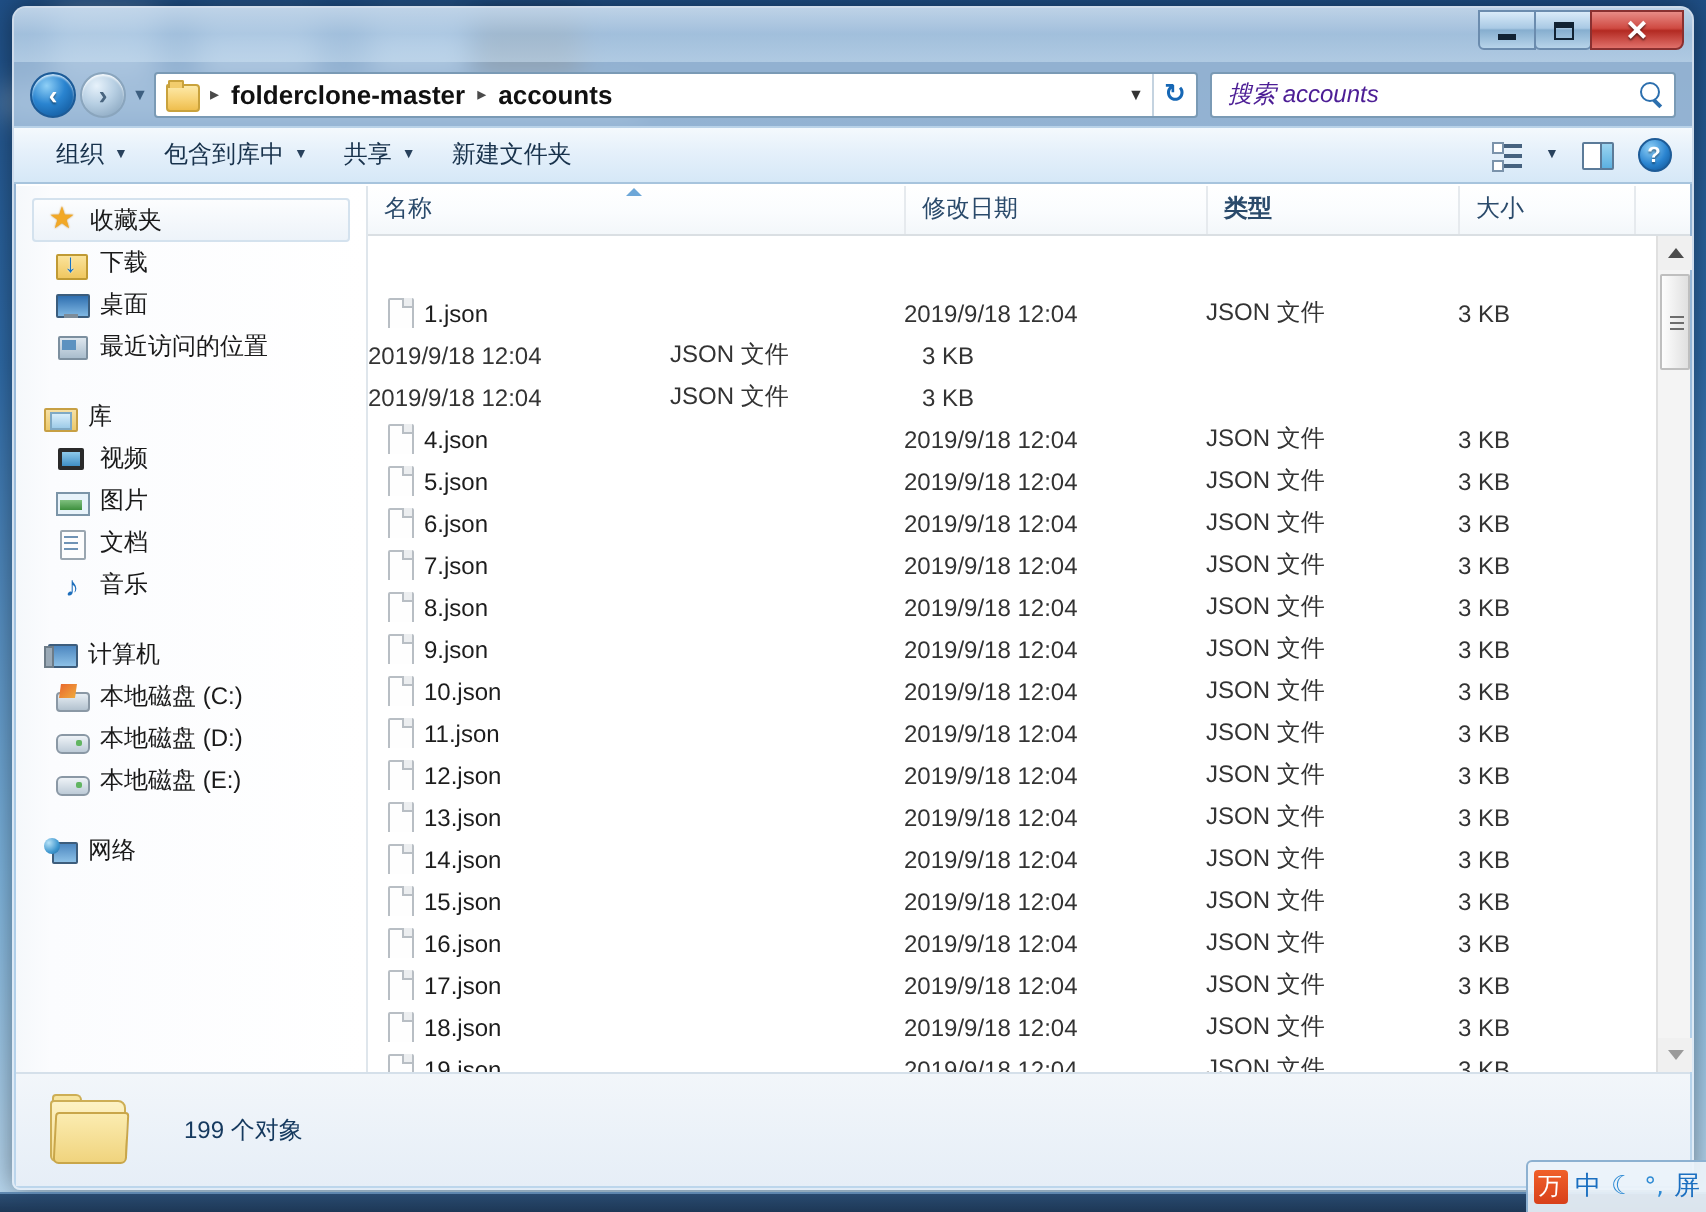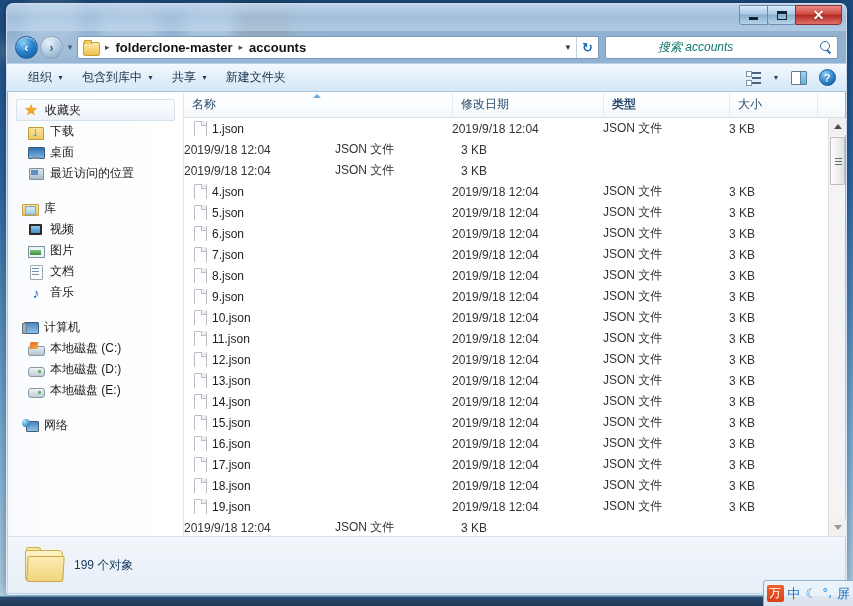--- a/index.html
+++ b/index.html
@@ -165,23 +165,23 @@
     height: 23px;
     background: #fff;
     border: 1px solid #7a9ab5;
     border-radius: 2px;
     display: flex; align-items: center;
     padding: 0 4px 0 8px;
   }
   #searchbox .placeholder {
     flex: 1 1 auto;
     font-style: italic;
-    color: #0f766e;
+    color: #4c1d95;
     font-size: 12px;
-    white-space: nowrap; overflow: hidden; margin-left: 44px;
+    white-space: nowrap; overflow: hidden;
   }
   .search-icon {
     width: 14px; height: 14px; position: relative; flex: 0 0 auto;
   }
   .search-icon:before {
     content:""; position:absolute; left:1px; top:1px;
     width:8px; height:8px; border:1.6px solid #2c6fae; border-radius:50%;
   }
   .search-icon:after {
     content:""; position:absolute; left:8px; top:9px;
@@ -409,20 +409,21 @@
   }
 
   
   #listpane {
     flex: 1 1 auto;
     display: flex;
     flex-direction: column;
     min-width: 0;
     background: #fff;
     position: relative;
+    gap: 28px;
   }
   #colheader {
     flex: 0 0 25px;
     display: flex;
     align-items: flex-end;
     background: linear-gradient(180deg,#ffffff 0%, #fafcfe 55%, #f3f7fa 100%);
     border-bottom: 1px solid #dadfe3;
     position: relative;
   }
   .col {
@@ -533,21 +534,21 @@
 
   
   #statusbar {
     flex: 0 0 57px;
     display: flex;
     align-items: center;
     background: linear-gradient(180deg,#f2f6fa 0%, #e6eef7 100%);
     border-top: 1px solid #d5e0ea;
     padding-left: 16px;
     margin: 0 1px 1px 1px;
-    gap: 8px;
+    gap: 26px;
   }
   .status-folder {
     width: 42px; height: 36px; position: relative; flex: 0 0 42px;
   }
   .status-folder .back {
     position: absolute; left: 1px; top: 3px; width: 38px; height: 31px;
     background: linear-gradient(180deg,#fdf2c4 0%, #f5dd90 100%);
     border: 1px solid #cdae55;
     border-radius: 2px 4px 3px 3px;
   }

